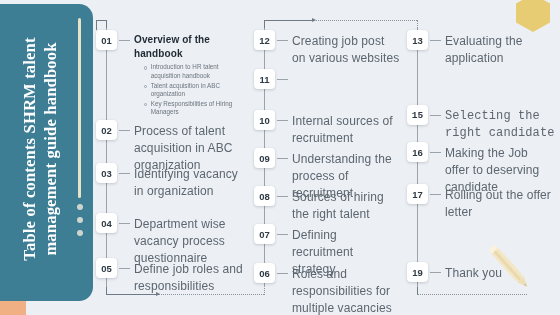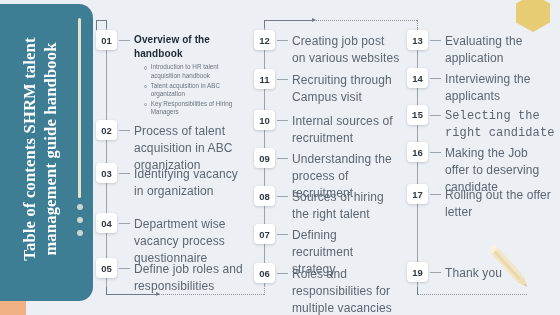--- a/index.html
+++ b/index.html
@@ -312,23 +312,20 @@
   <div class="item" style="top: 30px;">
         <div class="badge">12</div>
         <div class="dash"></div>
         <div class="item-body">
           <div class="item-title">Creating job post on various websites</div>
         </div>
       </div>
       <div class="item" style="top: 69px;">
         <div class="badge">11</div>
         <div class="dash"></div>
-        <div class="item-body">
-          <div class="item-title">Recruiting through Campus visit</div>
-        </div>
       </div>
       <div class="item" style="top: 110px;">
         <div class="badge">10</div>
         <div class="dash"></div>
         <div class="item-body">
           <div class="item-title">Internal sources of recruitment</div>
         </div>
       </div>
       <div class="item" style="top: 148px;">
         <div class="badge">09</div>
@@ -361,27 +358,20 @@
     </div>
   <div class="col col-3">
     <div class="spine"></div>
   <div class="item" style="top: 30px;">
         <div class="badge">13</div>
         <div class="dash"></div>
         <div class="item-body">
           <div class="item-title">Evaluating the application</div>
         </div>
       </div>
-      <div class="item" style="top: 68px;">
-        <div class="badge">14</div>
-        <div class="dash"></div>
-        <div class="item-body">
-          <div class="item-title">Interviewing the applicants</div>
-        </div>
-      </div>
       <div class="item" style="top: 105px; font-family: Liberation Mono, monospace;">
         <div class="badge">15</div>
         <div class="dash"></div>
         <div class="item-body">
           <div class="item-title">Selecting the right candidate</div>
         </div>
       </div>
       <div class="item" style="top: 142px;">
         <div class="badge">16</div>
         <div class="dash"></div>

